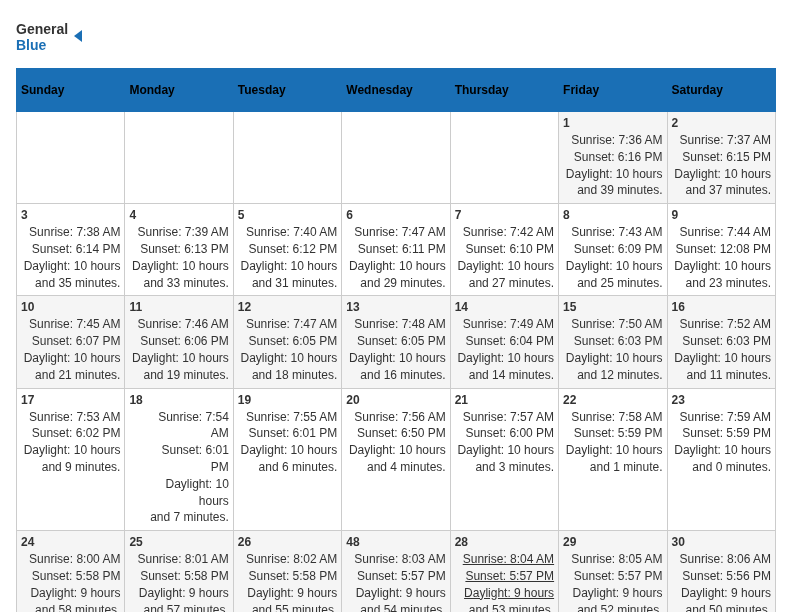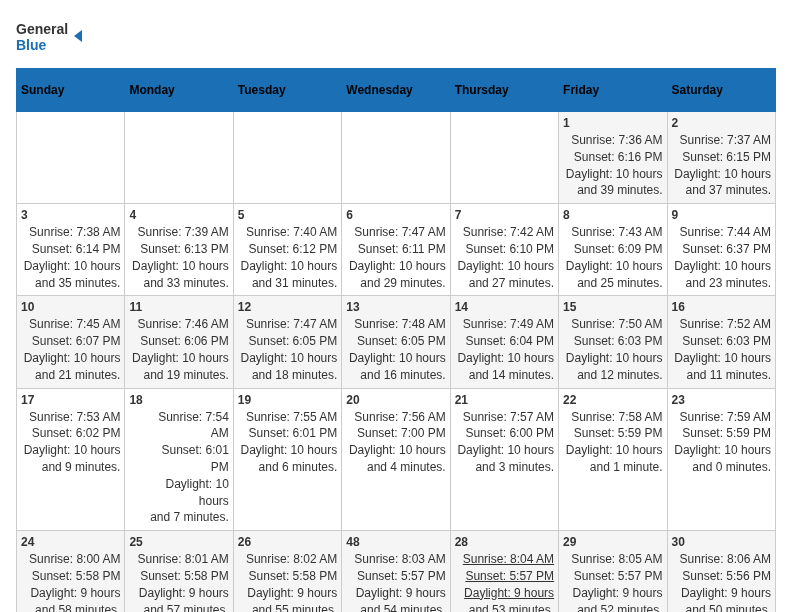--- a/index.html
+++ b/index.html
@@ -165,21 +165,21 @@
         <td>
           <span class="day-number">8</span>
           <div class="day-info" style="white-space: pre-line;">Sunrise: 7:43 AM
 Sunset: 6:09 PM
 Daylight: 10 hours
 and 25 minutes.</div>
         </td>
         <td>
           <span class="day-number">9</span>
           <div class="day-info" style="white-space: pre-line;">Sunrise: 7:44 AM
-Sunset: 6:37 PM
+Sunset: 12:08 PM
 Daylight: 10 hours
 and 23 minutes.</div>
         </td>
       </tr>
       <tr>
         <td>
           <span class="day-number">10</span>
           <div class="day-info" style="white-space: pre-line;">Sunrise: 7:45 AM
 Sunset: 6:07 PM
 Daylight: 10 hours
@@ -246,21 +246,21 @@
         <td>
           <span class="day-number">19</span>
           <div class="day-info" style="white-space: pre-line;">Sunrise: 7:55 AM
 Sunset: 6:01 PM
 Daylight: 10 hours
 and 6 minutes.</div>
         </td>
         <td>
           <span class="day-number">20</span>
           <div class="day-info" style="white-space: pre-line;">Sunrise: 7:56 AM
-Sunset: 7:00 PM
+Sunset: 6:50 PM
 Daylight: 10 hours
 and 4 minutes.</div>
         </td>
         <td>
           <span class="day-number">21</span>
           <div class="day-info" style="white-space: pre-line;">Sunrise: 7:57 AM
 Sunset: 6:00 PM
 Daylight: 10 hours
 and 3 minutes.</div>
         </td>

